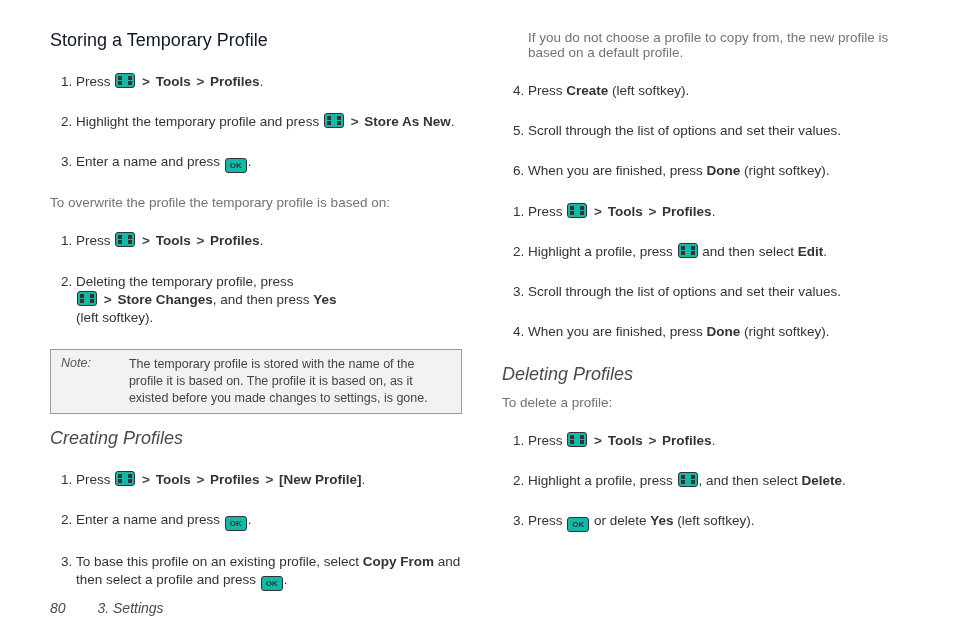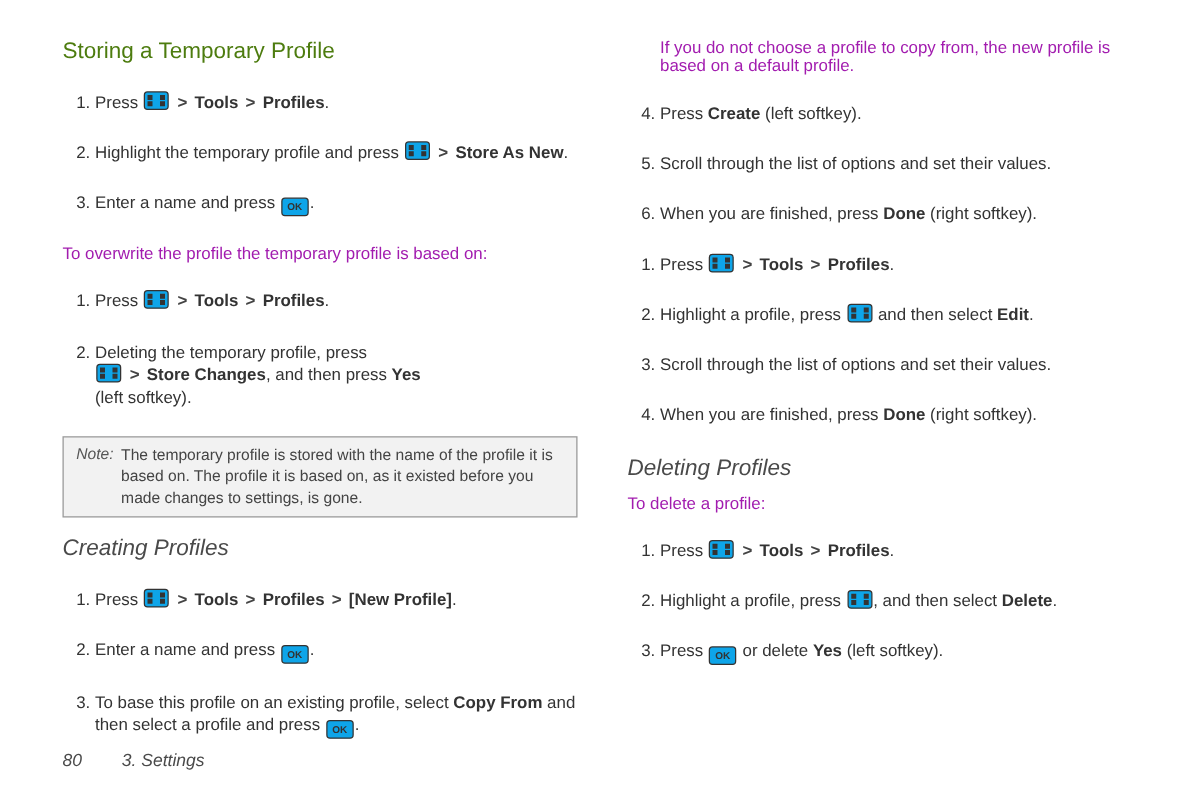--- a/index.html
+++ b/index.html
@@ -29,25 +29,25 @@
     font-weight: normal;
     font-style: italic;
     color: #4a4a4a;
     margin: 12px 0 10px 0;
     font-family: Arial, Helvetica, sans-serif;
   }
   h2.section.first {
     margin-top: 0;
     font-style: normal;
     font-weight: normal;
-    color: #4d7c0f;
+    color: #0f172a;
   }
   p.intro {
     margin: 8px 0 10px 0;
-    color: #a21caf;
+    color: #737373;
     font-size: 13.5px;
   }
   ol {
     margin: 4px 0 12px 0;
     padding-left: 26px;
   }
   ol li {
     margin: 22px 0;
     line-height: 1.35;
     color: #333;
@@ -63,21 +63,21 @@
   }
   .icon {
     display: inline-block;
     width: 18px;
     height: 13px;
     border: 1.5px solid #333;
     border-radius: 3px;
     vertical-align: -2px;
     position: relative;
     margin: 0 1px;
-    background: #0ea5e9;
+    background: #14b8a6;
   }
   .icon.menu::before {
     content: "";
     position: absolute;
     left: 2px; right: 2px; top: 2px; bottom: 2px;
     background:
       linear-gradient(#333,#333) 0 0/4px 4px no-repeat,
       linear-gradient(#333,#333) 100% 0/4px 4px no-repeat,
       linear-gradient(#333,#333) 0 100%/4px 4px no-repeat,
       linear-gradient(#333,#333) 100% 100%/4px 4px no-repeat;
@@ -92,20 +92,21 @@
     font-family: Arial, sans-serif;
   }
   .note {
     border: 1px solid #999;
     background: #f2f2f2;
     padding: 6px 10px 6px 10px;
     margin: 10px 0 14px 0;
     font-size: 12.5px;
     color: #444;
     display: flex;
+    gap: 32px;
   }
   .note .note-label {
     font-style: italic;
     color: #555;
     margin-right: 6px;
     white-space: nowrap;
   }
   .note .note-body {
     line-height: 1.35;
   }

